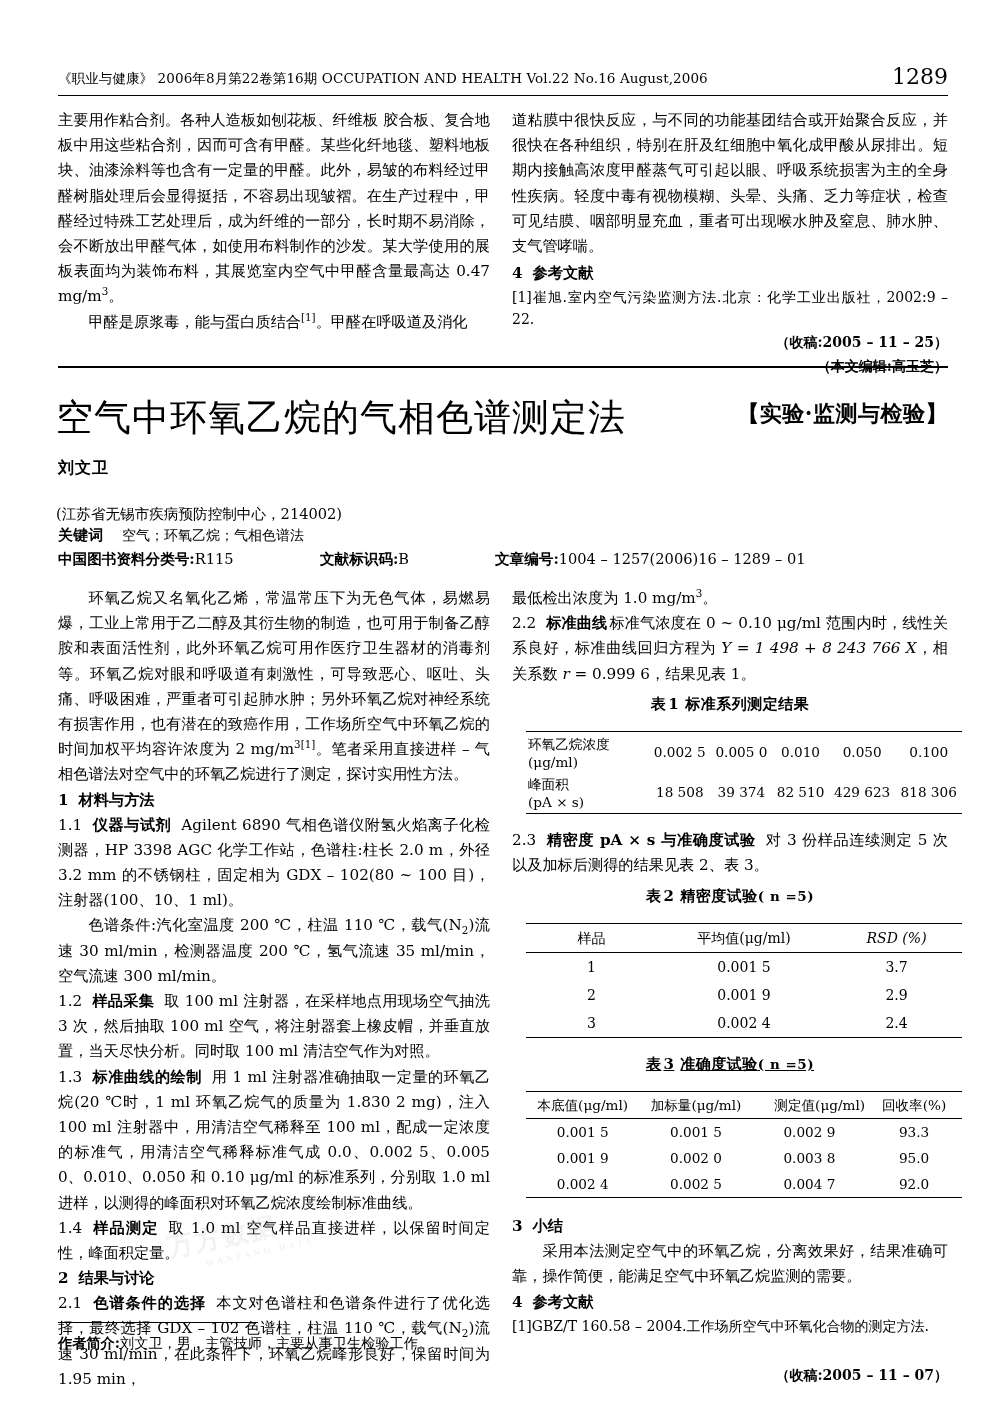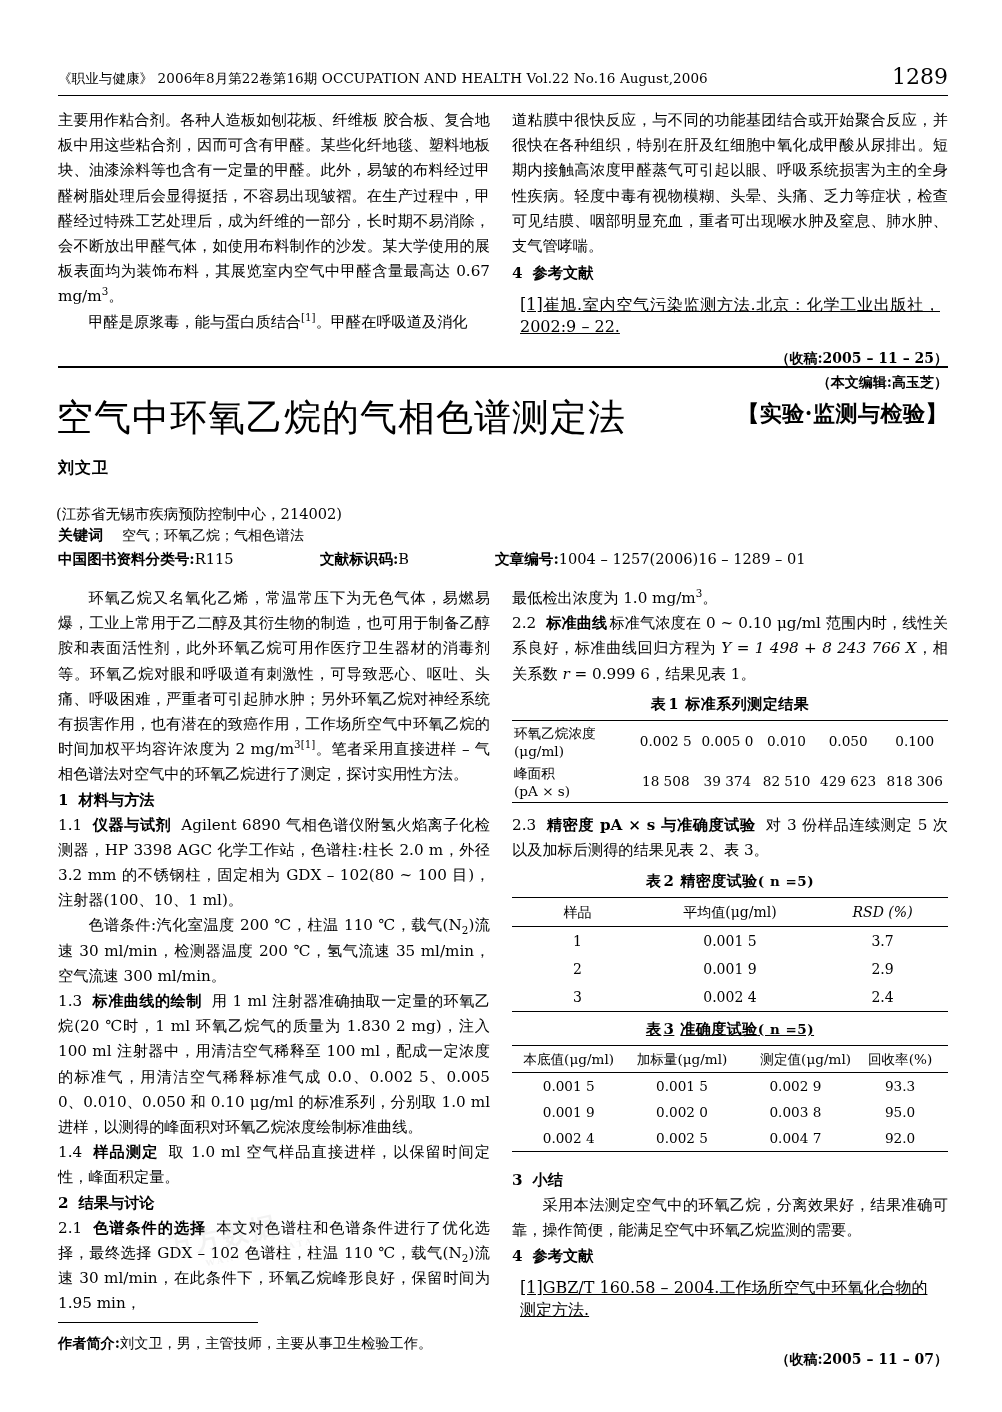--- a/index.html
+++ b/index.html
@@ -64,25 +64,24 @@
   p.body {
     margin: 0;
     text-indent: 2em;
     font-size: 15.2px;
     line-height: 25.2px;
     text-align: justify;
   }
   p.body.noind { text-indent: 0; }
 
   .ref-line {
-    margin: 8px;
-    font-size: 16px;
+    margin: 0;
+    font-size: 14px;
     line-height: 22px;
     text-indent: 0;
-    text-decoration: underline;
   }
   .sec-head {
     margin: 0;
     font-weight: bold;
     font-size: 15.2px;
     line-height: 25px;
   }
   .sec-head .num { font-weight: bold; margin-right: 10px; font-family: "DejaVu Serif", serif; }
   .right-note {
     text-align: right;
@@ -163,21 +162,21 @@
     line-height: 25.3px;
   }
   .main-L { left: 58px; width: 432px; }
   .main-R { left: 512px; width: 436px; }
 
   
   table.sci {
     border-collapse: collapse;
     width: 100%;
     font-size: 13.4px;
-    margin: 0;
+    margin: 14px;
   }
   table.sci td, table.sci th {
     padding: 2px 1px;
     text-align: center;
     font-weight: normal;
     border: none;
   }
   .tbl-caption {
     text-align: center;
     font-weight: bold;
@@ -247,21 +246,21 @@
 
 <div class="page">
 
   <div class="runhead">
     <div class="runhead-text">《职业与健康》  2006年8月第22卷第16期   OCCUPATION AND HEALTH Vol.22 No.16 August,2006</div>
     <div class="runhead-page">1289</div>
     <div class="runhead-rule"></div>
   </div>
 
   <div class="col colL" style="top:108px;">
-    <p class="body noind"><span>主要用作粘合剂。各种人造板如刨花板、纤维板 胶合板、复合地板中用这些粘合剂，因而可含有甲醛。某些化纤地毯、塑料地板块、油漆涂料等也含有一定量的甲醛。此外，易皱的布料经过甲醛树脂处理后会显得挺括，不容易出现皱褶。在生产过程中，甲醛经过特殊工艺处理后，成为纤维的一部分，长时期不易消除，会不断放出甲醛气体，如使用布料制作的沙发。某大学使用的展板表面均为装饰布料，其展览室内空气中甲醛含量最高达 0.67 mg/m</span><sup>3</sup><span>。</span></p>
+    <p class="body noind"><span>主要用作粘合剂。各种人造板如刨花板、纤维板 胶合板、复合地板中用这些粘合剂，因而可含有甲醛。某些化纤地毯、塑料地板块、油漆涂料等也含有一定量的甲醛。此外，易皱的布料经过甲醛树脂处理后会显得挺括，不容易出现皱褶。在生产过程中，甲醛经过特殊工艺处理后，成为纤维的一部分，长时期不易消除，会不断放出甲醛气体，如使用布料制作的沙发。某大学使用的展板表面均为装饰布料，其展览室内空气中甲醛含量最高达 0.47 mg/m</span><sup>3</sup><span>。</span></p>
     <p class="body"><span>甲醛是原浆毒，能与蛋白质结合</span><sup>[1]</sup><span>。甲醛在呼吸道及消化</span></p>
   </div>
 
   <div class="col colR" style="top:108px;">
     <p class="body noind">道粘膜中很快反应，与不同的功能基团结合或开始聚合反应，并很快在各种组织，特别在肝及红细胞中氧化成甲酸从尿排出。短期内接触高浓度甲醛蒸气可引起以眼、呼吸系统损害为主的全身性疾病。轻度中毒有视物模糊、头晕、头痛、乏力等症状，检查可见结膜、咽部明显充血，重者可出现喉水肿及窒息、肺水肿、支气管哮喘。</p>
     <p class="sec-head" style="margin-top:2px;"><span class="num">4</span><span>参考文献</span></p>
     <p class="ref-line">[1]崔旭.室内空气污染监测方法.北京：化学工业出版社，2002:9 – 22.</p>
     <p class="right-note">（收稿:2005 – 11 – 25）</p>
     <p class="right-note">（本文编辑:高玉芝）</p>
   </div>
@@ -286,20 +285,21 @@
   <div class="main-col main-L">
 
     <p class="body"><span>环氧乙烷又名氧化乙烯，常温常压下为无色气体，易燃易爆，工业上常用于乙二醇及其衍生物的制造，也可用于制备乙醇胺和表面活性剂，此外环氧乙烷可用作医疗卫生器材的消毒剂等。环氧乙烷对眼和呼吸道有刺激性，可导致恶心、呕吐、头痛、呼吸困难，严重者可引起肺水肿；另外环氧乙烷对神经系统有损害作用，也有潜在的致癌作用，工作场所空气中环氧乙烷的时间加权平均容许浓度为 2 mg/m</span><sup>3[1]</sup><span>。笔者采用直接进样 – 气相色谱法对空气中的环氧乙烷进行了测定，探讨实用性方法。</span></p>
 
     <p class="sec-head"><span class="num">1</span><span>材料与方法</span></p>
 
     <p class="body noind"><span class="num" style="font-weight:normal;margin-right:10px;">1.1</span><b style="margin-right:10px;">仪器与试剂</b><span>Agilent 6890 气相色谱仪附氢火焰离子化检测器，HP 3398 AGC 化学工作站，色谱柱:柱长 2.0 m，外径 3.2 mm 的不锈钢柱，固定相为 GDX – 102(80 ~ 100 目)，注射器(100、10、1 ml)。</span></p>
 
     <p class="body"><span>色谱条件:汽化室温度 200 ℃，柱温 110 ℃，载气(N</span><sub>2</sub><span>)流速 30 ml/min，检测器温度 200 ℃，氢气流速 35 ml/min，空气流速 300 ml/min。</span></p>
 
+    <p class="body noind"><span class="num" style="font-weight:normal;margin-right:10px;">1.2</span><b style="margin-right:10px;">样品采集</b><span>取 100 ml 注射器，在采样地点用现场空气抽洗 3 次，然后抽取 100 ml 空气，将注射器套上橡皮帽，并垂直放置，当天尽快分析。同时取 100 ml 清洁空气作为对照。</span></p>
 
     <p class="body noind"><span class="num" style="font-weight:normal;margin-right:10px;">1.3</span><b style="margin-right:10px;">标准曲线的绘制</b><span>用 1 ml 注射器准确抽取一定量的环氧乙烷(20 ℃时，1 ml 环氧乙烷气的质量为 1.830 2 mg)，注入 100 ml 注射器中，用清洁空气稀释至 100 ml，配成一定浓度的标准气，用清洁空气稀释标准气成 0.0、0.002 5、0.005 0、0.010、0.050 和 0.10 μg/ml 的标准系列，分别取 1.0 ml 进样，以测得的峰面积对环氧乙烷浓度绘制标准曲线。</span></p>
 
     <p class="body noind"><span class="num" style="font-weight:normal;margin-right:10px;">1.4</span><b style="margin-right:10px;">样品测定</b><span>取 1.0 ml 空气样品直接进样，以保留时间定性，峰面积定量。</span></p>
 
     <p class="sec-head"><span class="num">2</span><span>结果与讨论</span></p>
 
     <p class="body noind"><span class="num" style="font-weight:normal;margin-right:10px;">2.1</span><b style="margin-right:10px;">色谱条件的选择</b><span>本文对色谱柱和色谱条件进行了优化选择，最终选择 GDX – 102 色谱柱，柱温 110 ℃，载气(N</span><sub>2</sub><span>)流速 30 ml/min，在此条件下，环氧乙烷峰形良好，保留时间为 1.95 min，</span></p>
 
   </div>

